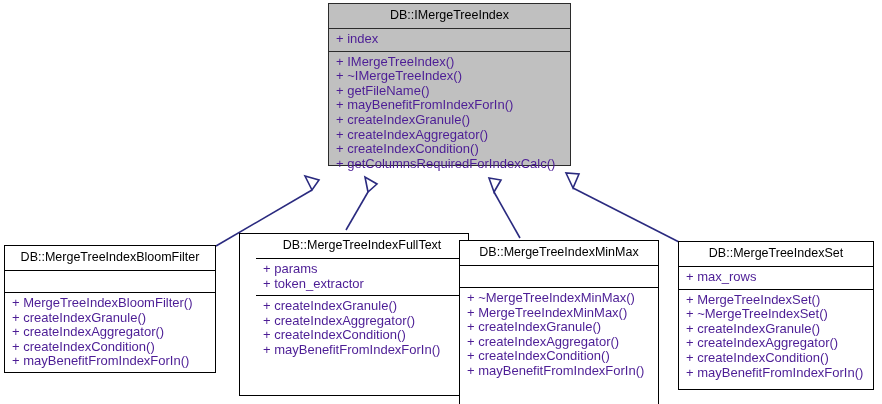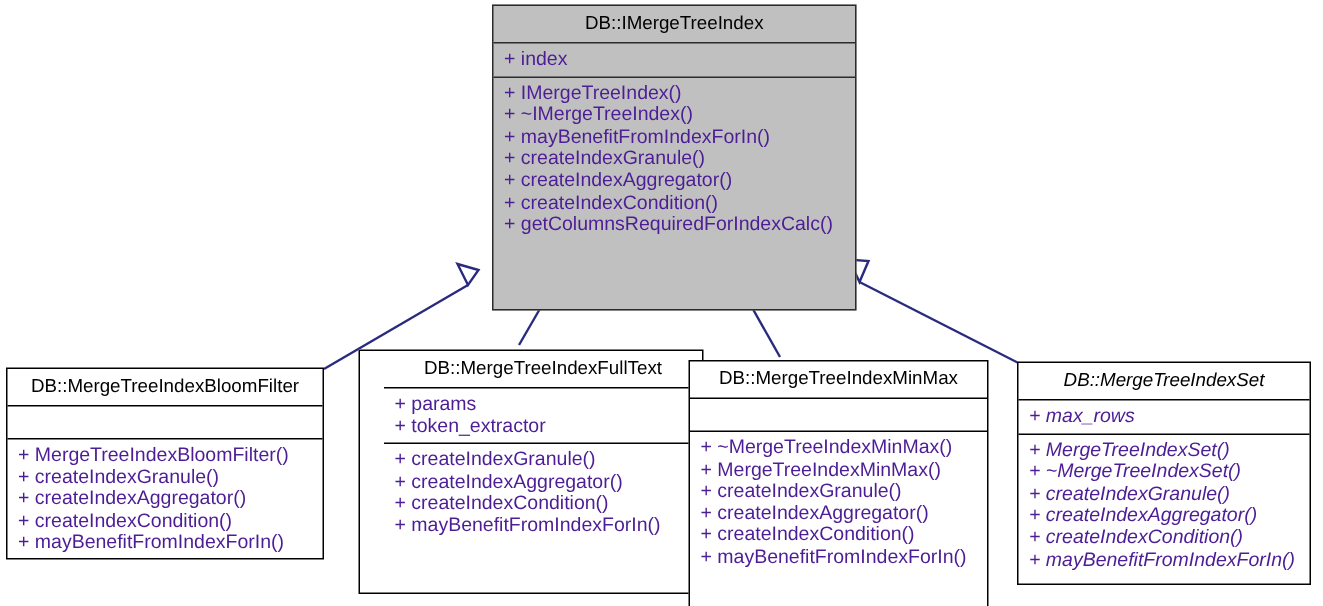--- a/index.html
+++ b/index.html
@@ -89,30 +89,31 @@
       <line x1="679" y1="242" x2="573" y2="188"></line>
     </g>
     <g fill="#ffffff" stroke="#2a2a7f" stroke-width="1.6">
       <polygon points="312,190 305,176 319,180"></polygon>
       <polygon points="368,192 365,177 377,184"></polygon>
       <polygon points="494,192 489,178 501,180"></polygon>
       <polygon points="573,188 566,173 579,174"></polygon>
     </g>
   </svg>
 
-  <div class="uml-class base" style="left:328px; top:3px; width:243px; height:204px;">
+  <div class="uml-class base" style="left:328px; top:3px; width:243px; height:163px;">
     <div class="compartment name-comp">
       <div class="class-title">DB::IMergeTreeIndex</div>
     </div>
     <div class="compartment attr-comp">
       <div class="member">+ index</div>
     </div>
     <div class="compartment op-comp">
       <div class="member">+ IMergeTreeIndex()</div>
       <div class="member">+ ~IMergeTreeIndex()</div>
+      <div class="member">+ getFileName()</div>
       <div class="member">+ mayBenefitFromIndexForIn()</div>
       <div class="member">+ createIndexGranule()</div>
       <div class="member">+ createIndexAggregator()</div>
       <div class="member">+ createIndexCondition()</div>
       <div class="member">+ getColumnsRequiredForIndexCalc()</div>
     </div>
   </div>
 
   <div class="uml-class" style="left:4px; top:245px; width:212px; height:128px;">
     <div class="compartment name-comp">
@@ -156,21 +157,21 @@
     <div class="compartment op-comp">
       <div class="member">+ ~MergeTreeIndexMinMax()</div>
       <div class="member">+ MergeTreeIndexMinMax()</div>
       <div class="member">+ createIndexGranule()</div>
       <div class="member">+ createIndexAggregator()</div>
       <div class="member">+ createIndexCondition()</div>
       <div class="member">+ mayBenefitFromIndexForIn()</div>
     </div>
   </div>
 
-  <div class="uml-class" style="left:678px; top:241px; width:196px; height:149px;font-style:italic;">
+  <div class="uml-class" style="left:678px; top:241px; width:196px; height:149px;">
     <div class="compartment name-comp">
       <div class="class-title">DB::MergeTreeIndexSet</div>
     </div>
     <div class="compartment attr-comp">
       <div class="member">+ max_rows</div>
     </div>
     <div class="compartment op-comp">
       <div class="member">+ MergeTreeIndexSet()</div>
       <div class="member">+ ~MergeTreeIndexSet()</div>
       <div class="member">+ createIndexGranule()</div>

